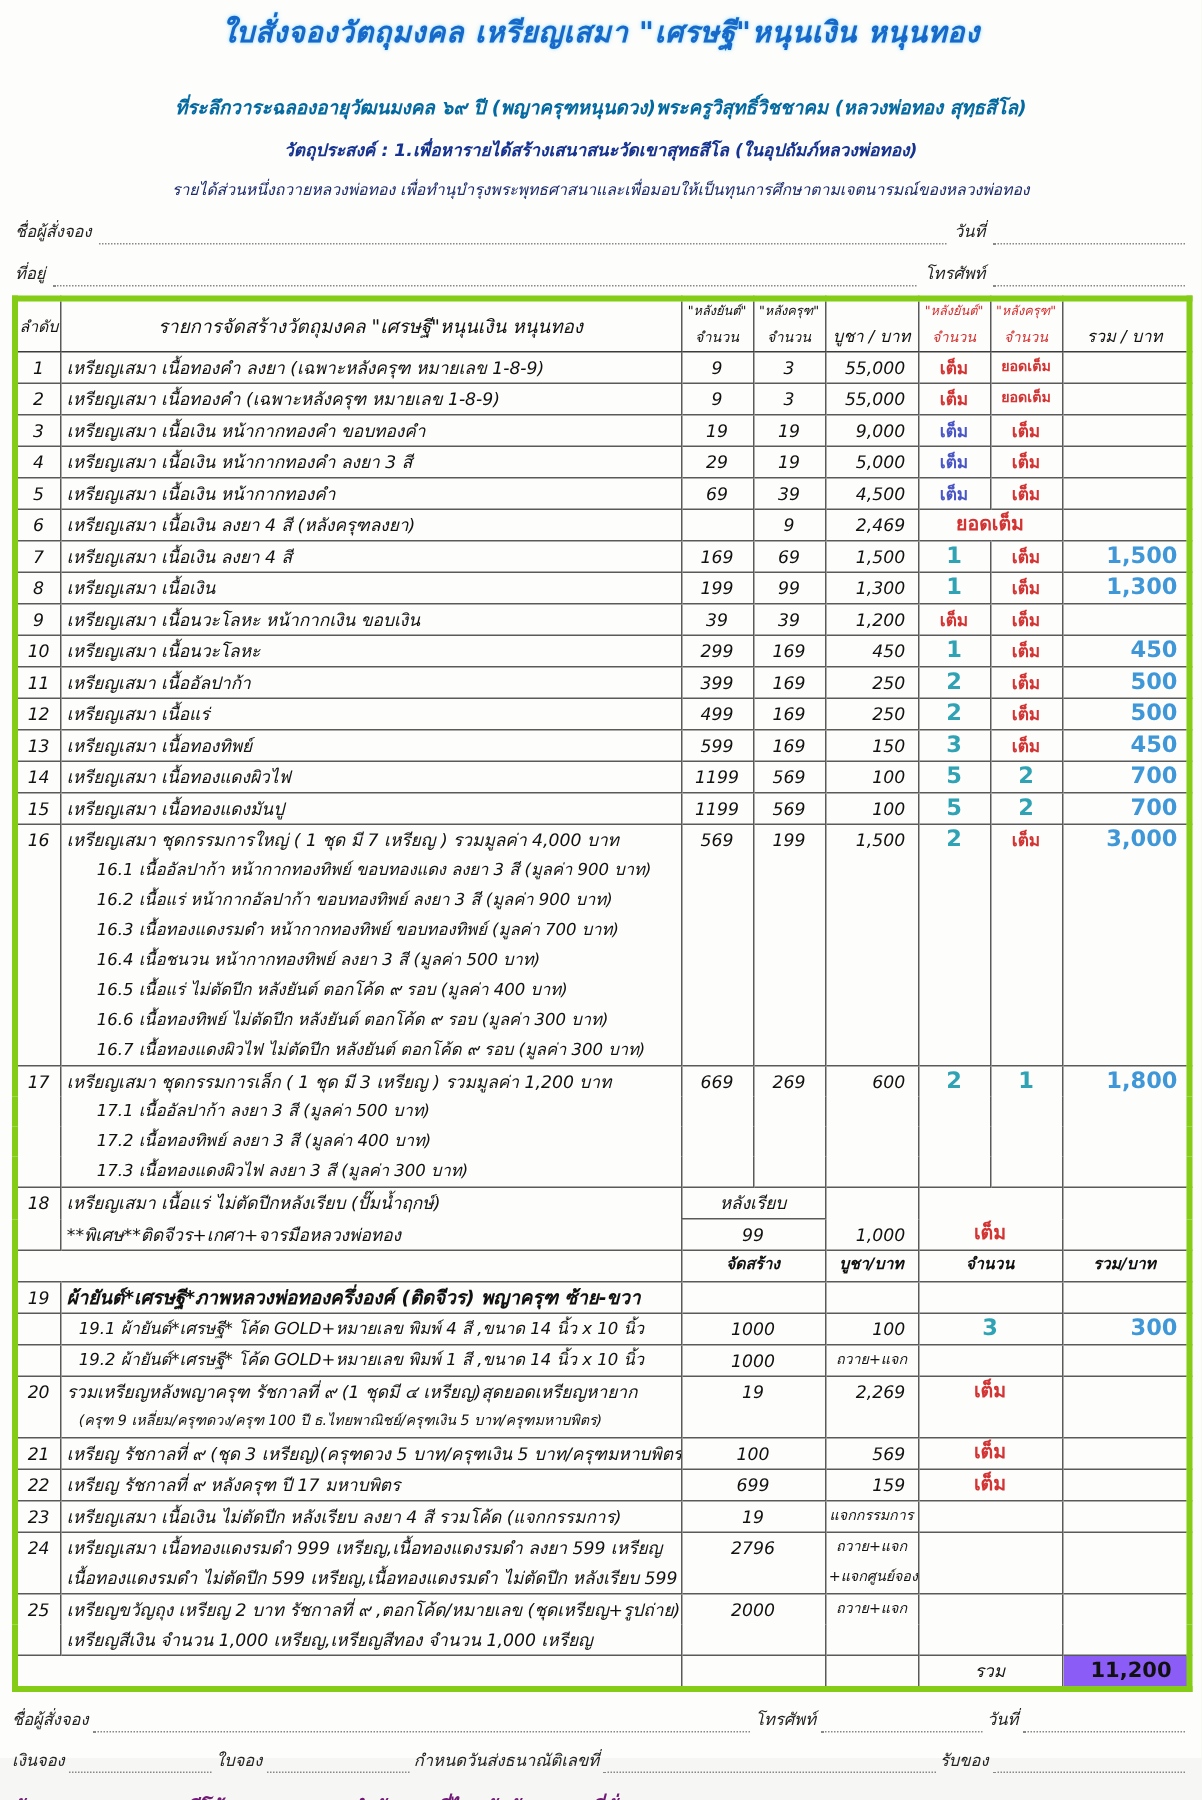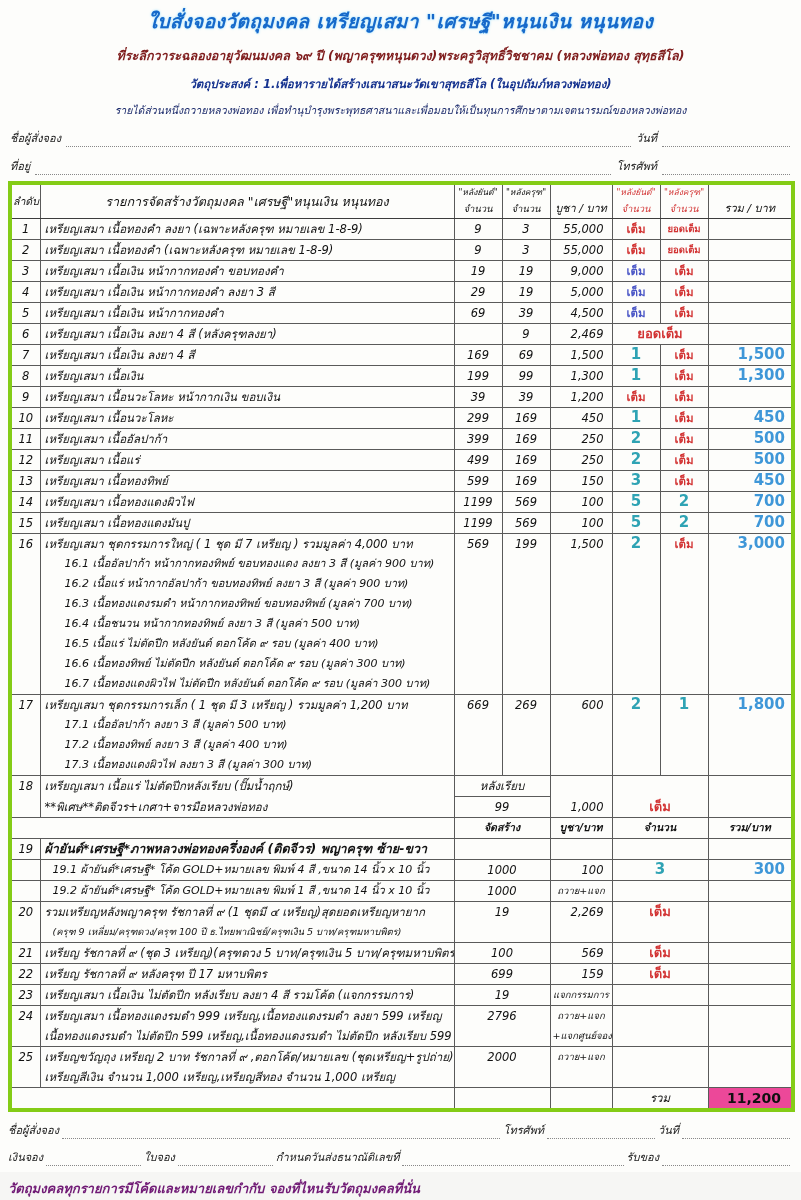--- a/index.html
+++ b/index.html
@@ -1,19 +1,19 @@
 <!DOCTYPE html>
 <html><head>
 <meta charset="utf-8">
 <style>
   html,body{margin:0;padding:0;background:#f6f6f4;}
   body{width:801px;height:1200px;overflow:hidden;font-family:"DejaVu Sans",sans-serif;}
   .page{width:801px;height:1172px;background:#fdfdfb;box-sizing:border-box;padding:6px 8px 0 8px;font-style:italic;color:#111;}
   .h1{color:#1668c9;font-weight:bold;font-size:19px;text-align:center;letter-spacing:.5px;text-shadow:0 0 3px #a8e0ff,0 0 1px #7fd4ff;}
-  .h2{color:#7f1d1d;font-size:12.5px;font-weight:bold;text-align:center;margin-top:10px;}
+  .h2{color:#0369a1;font-size:12.5px;font-weight:bold;text-align:center;margin-top:26px;}
   .h3{color:#16338f;font-size:11.5px;text-align:center;margin-top:9px;font-weight:bold;}
   .h4{color:#1b2a6b;font-size:10.5px;text-align:center;margin-top:9px;}
   .fline{display:flex;align-items:flex-end;font-size:11px;margin-top:10px;color:#222;}
   .fline .lbl{white-space:nowrap;padding:0 2px;}
   .dots{flex:1;border-bottom:1.2px dotted #888;height:12px;margin:0 3px;}
   .dots.fix130{flex:0 0 128px;}
   .dots.fix110{flex:0 0 108px;}
   .dots.fix95{flex:0 0 95px;}
   table{border-collapse:collapse;border:4px solid #84cc16;margin-top:6px;table-layout:fixed;width:785px;font-style:italic;padding-left:36px;}
   td,th{overflow:hidden;white-space:nowrap;}
@@ -35,21 +35,21 @@
   .full{color:#d23333;font-weight:bold;text-align:center;font-size:11.5px;font-style:normal;}
   .fullb{color:#4a56c6;font-weight:bold;text-align:center;font-size:11.5px;font-style:normal;}
   .sm{font-size:9.5px;}
   .big{font-size:13px;}
   .ht{color:#2fa3b4;text-align:center;font-size:15px;font-weight:bold;font-style:normal;}
   .tot{color:#3f97d8;text-align:right;padding-right:6px;font-size:15px;font-weight:bold;font-style:normal;}
   .smallc{font-size:9.5px;text-align:center;}
   .dh{font-size:10.5px;text-align:center;font-weight:bold;}
   .b19{font-weight:bold;font-size:12.5px;}
   .bb{border-bottom:1px solid #5a5a5a;}
-  .yellow{background:#ec4899;text-align:right;padding-right:10px;font-weight:bold;font-size:14px;font-style:normal;}
+  .yellow{background:#8b5cf6;text-align:right;padding-right:10px;font-weight:bold;font-size:14px;font-style:normal;}
   .signline{display:flex;align-items:flex-end;font-size:11px;margin-top:9px;color:#222;}
   .fnote{display:flex;justify-content:space-between;align-items:center;margin-top:12px;color:#701a75;font-weight:bold;font-size:13px;}
 </style>
 </head>
 <body>
 
 <div class="page">
 
   <div class="h1">ใบสั่งจองวัตถุมงคล เหรียญเสมา "เศรษฐี"หนุนเงิน หนุนทอง</div>
   <div class="h2">ที่ระลึกวาระฉลองอายุวัฒนมงคล ๖๙ ปี (พญาครุฑหนุนดวง)พระครูวิสุทธิ์วิชชาคม (หลวงพ่อทอง สุทฺธสีโล)</div>

